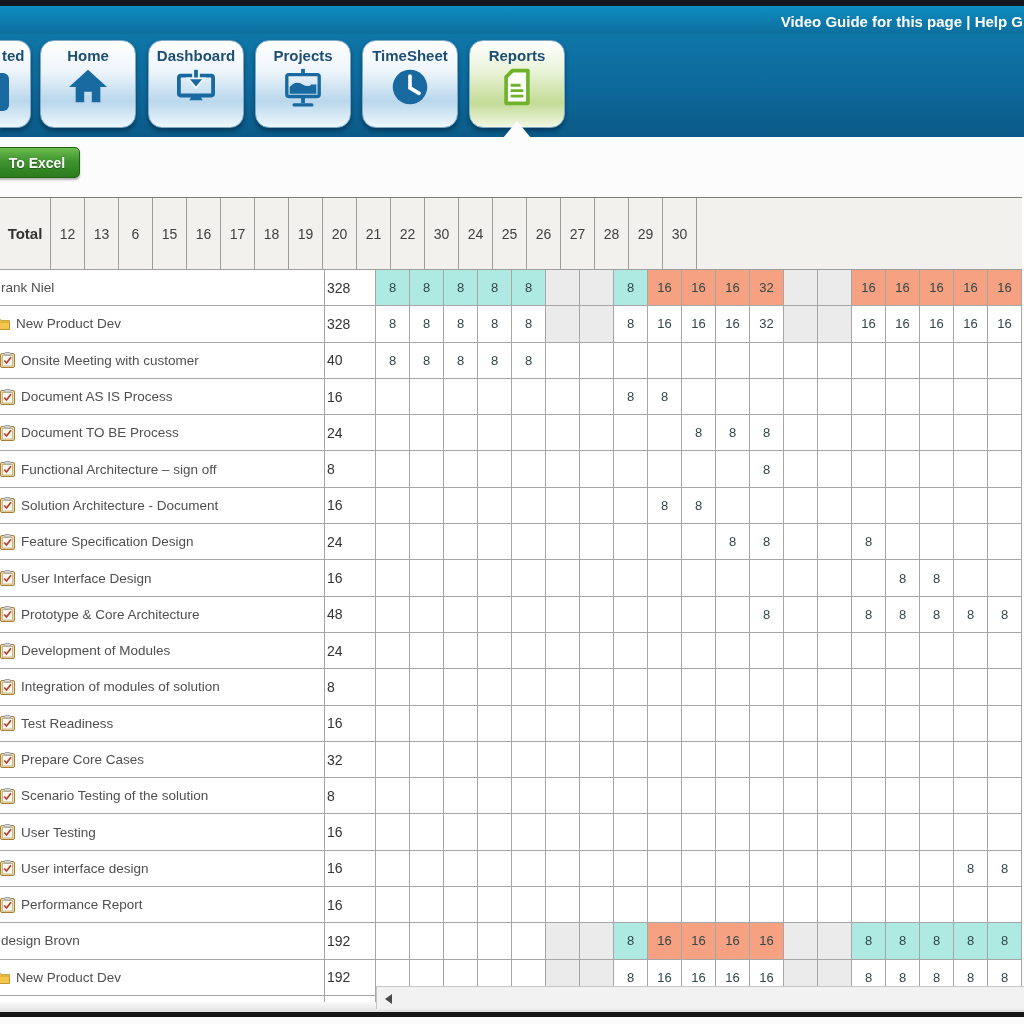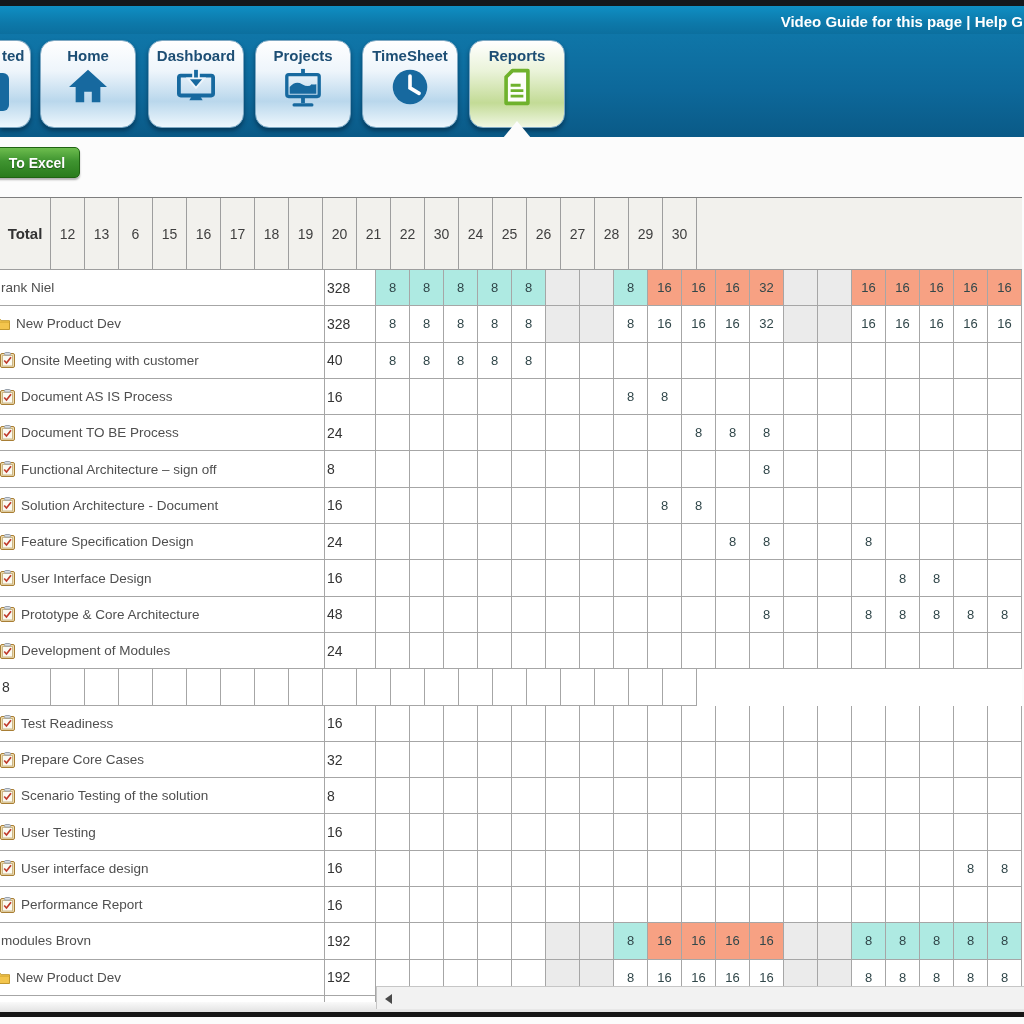--- a/index.html
+++ b/index.html
@@ -509,20 +509,31 @@
         <div class="c-day" style="background: rgb(255, 255, 255);"></div>
         <div class="c-day" style="background: rgb(255, 255, 255);"></div>
         <div class="c-day" style="background: rgb(255, 255, 255);"></div>
         <div class="c-day" style="background: rgb(255, 255, 255);"></div>
         <div class="c-day" style="background: rgb(255, 255, 255);"></div>
         <div class="c-day" style="background: rgb(255, 255, 255);"></div>
         <div class="c-day" style="background: rgb(255, 255, 255);"></div>
         <div class="c-day" style="background: rgb(255, 255, 255);"></div>
       </div>
       <div class="trow kind-task">
+        <div class="c-name">
+          <span class="icon-wrap">
+            <svg width="15" height="16" viewBox="0 0 15 16">
+              <rect x="0.5" y="1.5" width="14" height="14" rx="1.5" fill="#efdcae" stroke="#a87e35"></rect>
+              <rect x="2.5" y="3.5" width="10" height="10.5" fill="#fbfaf3" stroke="#cbb687"></rect>
+              <rect x="4.5" y="0.5" width="6" height="2.6" rx="1.2" fill="#d8dde3" stroke="#98a1ab"></rect>
+              <path d="M4.2 8.5 L6.5 11 L11 5.2" stroke="#bf3a2b" stroke-width="1.7" fill="none"></path>
+            </svg>
+          </span>
+          <span class="name-text">Integration of modules of solution</span>
+        </div>
         <div class="c-total">8</div>
         <div class="c-day" style="background: rgb(255, 255, 255);"></div>
         <div class="c-day" style="background: rgb(255, 255, 255);"></div>
         <div class="c-day" style="background: rgb(255, 255, 255);"></div>
         <div class="c-day" style="background: rgb(255, 255, 255);"></div>
         <div class="c-day" style="background: rgb(255, 255, 255);"></div>
         <div class="c-day" style="background: rgb(255, 255, 255);"></div>
         <div class="c-day" style="background: rgb(255, 255, 255);"></div>
         <div class="c-day" style="background: rgb(255, 255, 255);"></div>
         <div class="c-day" style="background: rgb(255, 255, 255);"></div>
@@ -730,21 +741,21 @@
         <div class="c-day" style="background: rgb(255, 255, 255);"></div>
         <div class="c-day" style="background: rgb(255, 255, 255);"></div>
         <div class="c-day" style="background: rgb(255, 255, 255);"></div>
         <div class="c-day" style="background: rgb(255, 255, 255);"></div>
         <div class="c-day" style="background: rgb(255, 255, 255);"></div>
         <div class="c-day" style="background: rgb(255, 255, 255);"></div>
         <div class="c-day" style="background: rgb(255, 255, 255);"></div>
       </div>
       <div class="trow kind-person">
         <div class="c-name">
-          <span class="name-text">modules Brovn</span>
+          <span class="name-text">design Brovn</span>
         </div>
         <div class="c-total">192</div>
         <div class="c-day" style="background: rgb(255, 255, 255);"></div>
         <div class="c-day" style="background: rgb(255, 255, 255);"></div>
         <div class="c-day" style="background: rgb(255, 255, 255);"></div>
         <div class="c-day" style="background: rgb(255, 255, 255);"></div>
         <div class="c-day" style="background: rgb(255, 255, 255);"></div>
         <div class="c-day" style="background: rgb(235, 235, 235);"></div>
         <div class="c-day" style="background: rgb(235, 235, 235);"></div>
         <div class="c-day" style="background: rgb(174, 234, 226);">8</div>

